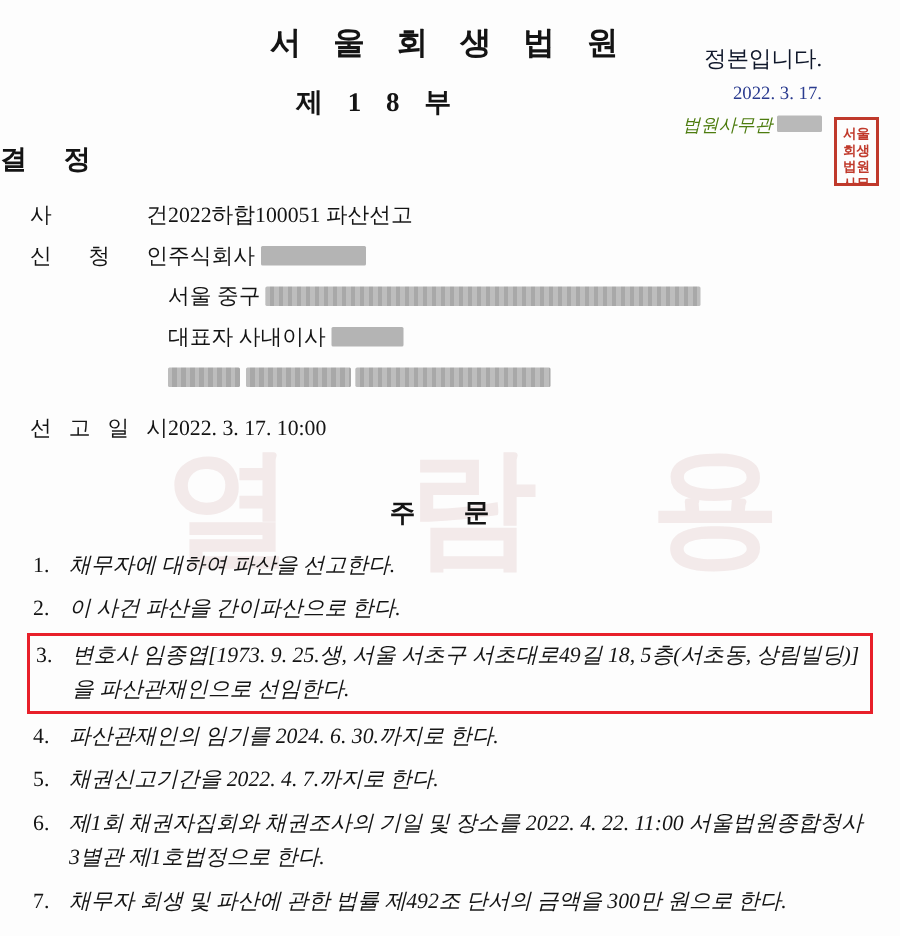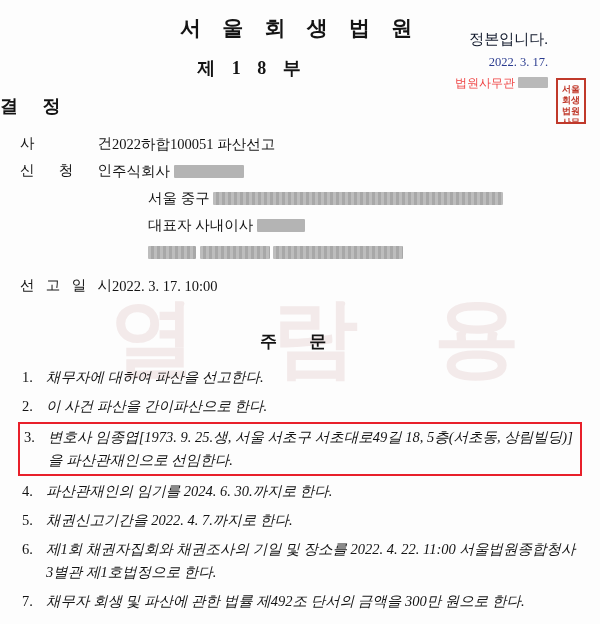--- a/index.html
+++ b/index.html
@@ -87,22 +87,23 @@
     padding-right: 42px;
   }
   .cert-line2 {
     font-size: 12.5px;
     color: #2a3b8f;
     margin-bottom: 5px;
     padding-right: 42px;
   }
   .cert-line3 {
     font-size: 12px;
-    color: #ef4444;
+    color: #4d7c0f;
     padding-right: 42px;
+    font-style: italic;
   }
   .cert-seal {
     position: absolute;
     right: 4px;
     top: 8px;
     width: 30px;
     height: 46px;
     border: 2px solid #c0392b;
     color: #c0392b;
     font-size: 9px;
@@ -147,21 +148,20 @@
     color: #141414;
   }
   .field-value {
     flex: 1;
     padding-right: 20px;
     color: #141414;
     line-height: 20px;
   }
   .sub-line {
     margin-top: 7px;
-    margin-left: 36px;
   }
   .redact {
     display: inline-block;
     background: #b4b4b4;
     border-radius: 1px;
     height: 13px;
     vertical-align: -2px;
     color: transparent;
   }
   .redact.blur {

